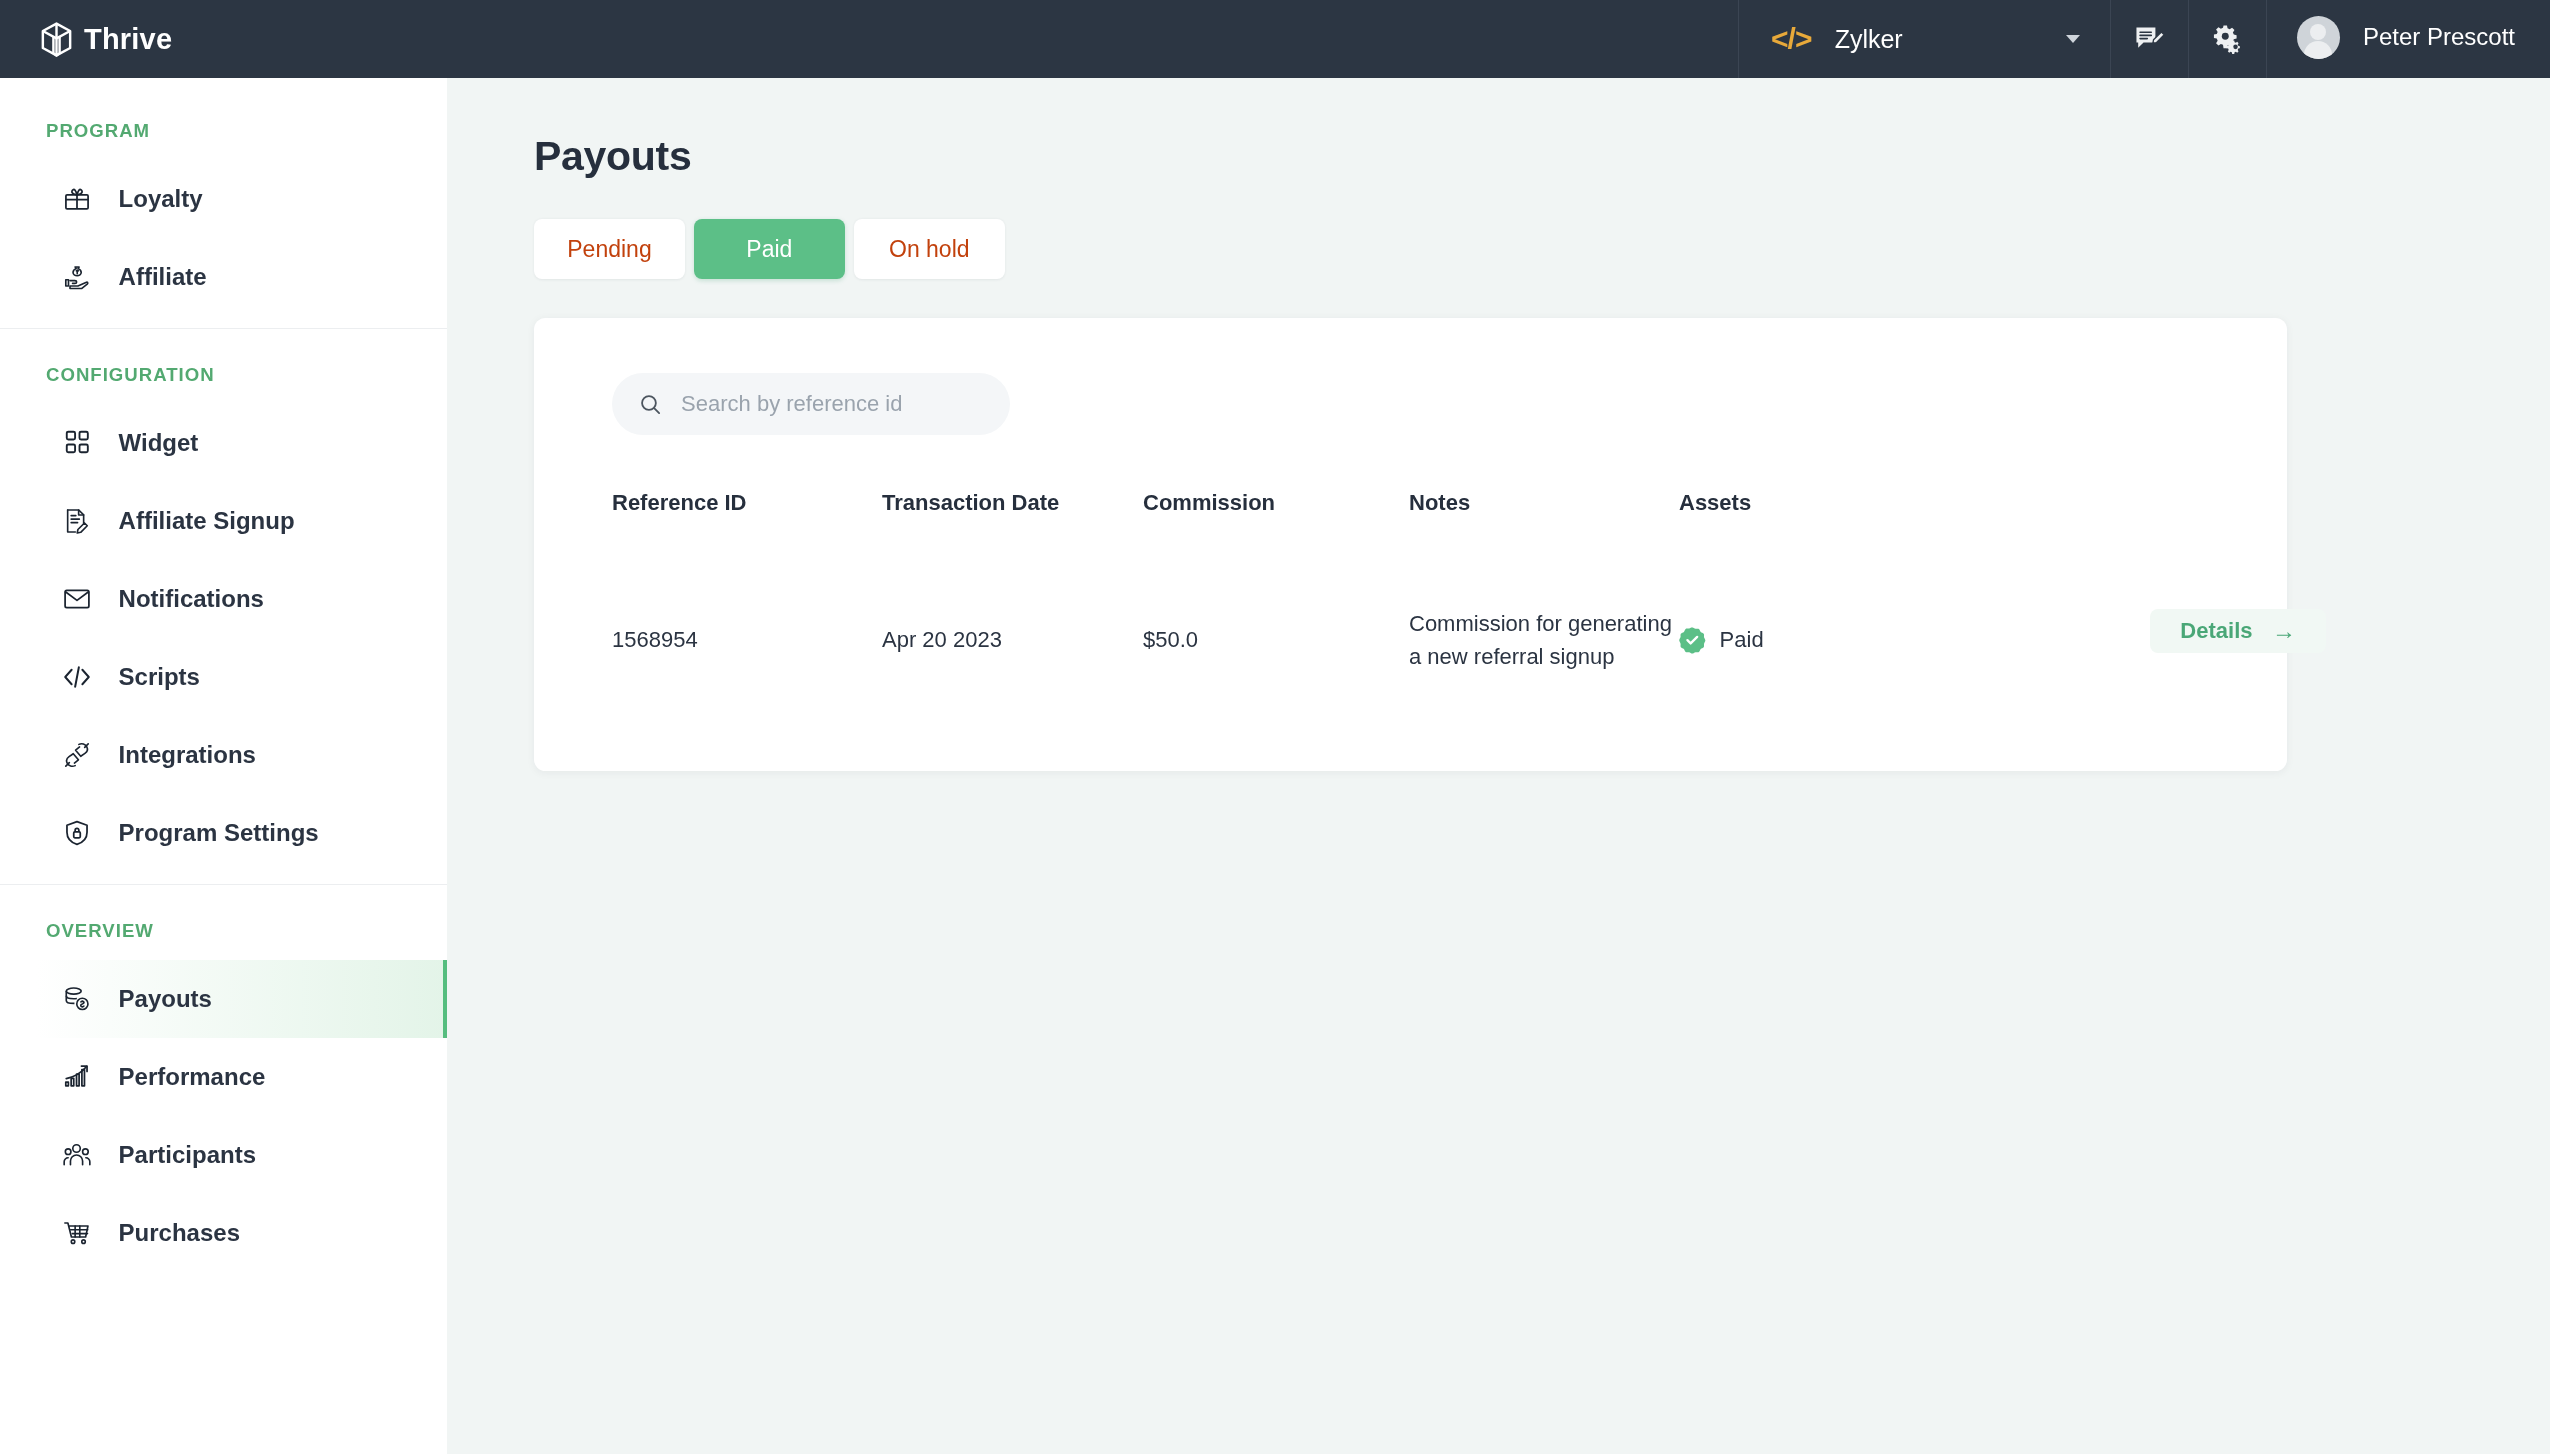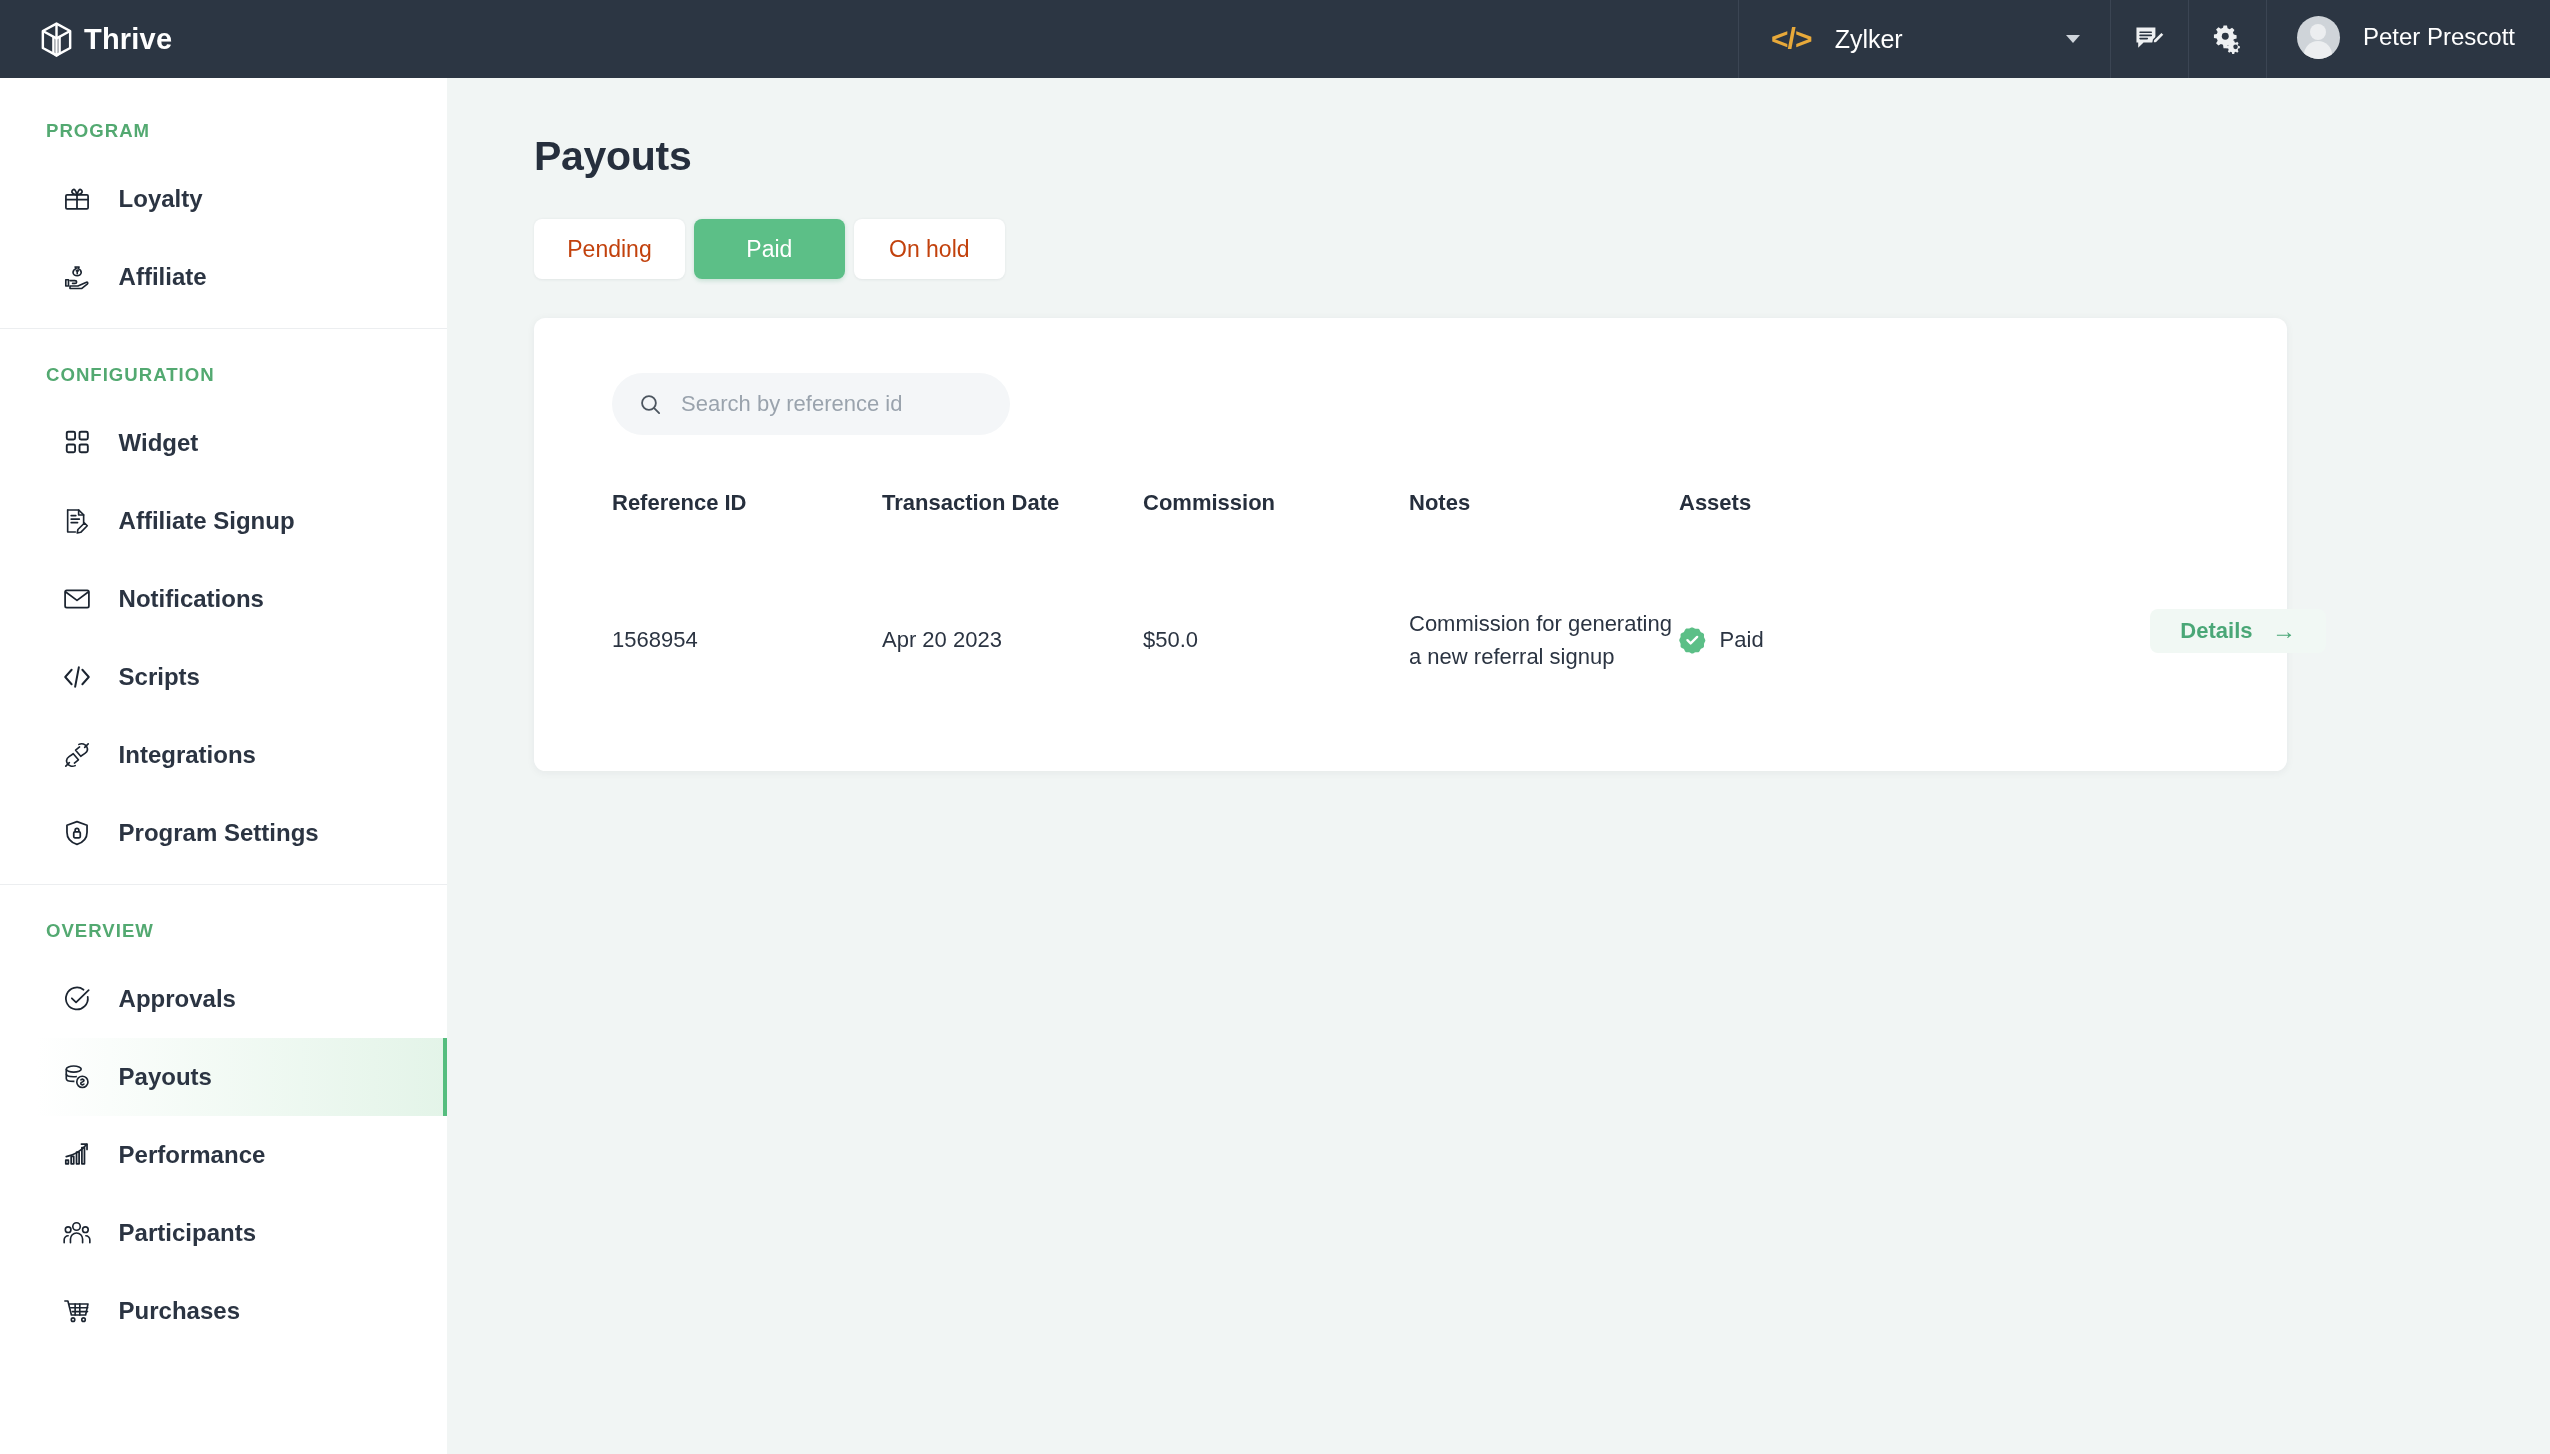--- a/index.html
+++ b/index.html
@@ -318,29 +318,20 @@
             <path d="M10.4 11.1V9.6a1.6 1.6 0 0 1 3.2 0v1.5"></path>
           </svg>
         </span>
         <span>Program Settings</span>
       </div>
 
       <div class="nav-divider"></div>
 
       <div class="nav-section-title">OVERVIEW</div>
 
-      <div class="nav-item">
-        <span class="nav-icon">
-          <svg width="28" height="28" viewBox="0 0 24 24" fill="none" stroke="#1b2430" stroke-width="1.5" stroke-linecap="round" stroke-linejoin="round">
-            <path d="M21.2 10.2a9.4 9.4 0 1 1-3.6-6.1"></path>
-            <path d="m7.6 11.4 3.6 3.4L22 4.4"></path>
-          </svg>
-        </span>
-        <span>Approvals</span>
-      </div>
 
       <div class="nav-item active">
         <span class="nav-icon">
           <svg width="28" height="28" viewBox="0 0 24 24" fill="none" stroke="#1b2430" stroke-width="1.4" stroke-linejoin="round">
             <ellipse cx="9.2" cy="5.2" rx="6.4" ry="2.6"></ellipse>
             <path d="M2.8 5.2v4c0 1.5 2.9 2.6 6.4 2.6 1 0 1.9-.1 2.7-.2"></path>
             <path d="M2.8 9.2v4c0 1.5 2.9 2.6 6.4 2.6h.6"></path>
             <circle cx="16.6" cy="16.2" r="4.8"></circle>
             <path d="M15.2 15.1c0-.7.6-1.1 1.4-1.1s1.4.4 1.4 1.1-.6 1-1.4 1.2-1.4.5-1.4 1.2.6 1.1 1.4 1.1 1.4-.4 1.4-1.1"></path>
             <path d="M16.6 13.2v.8M16.6 18.4v.8"></path>

